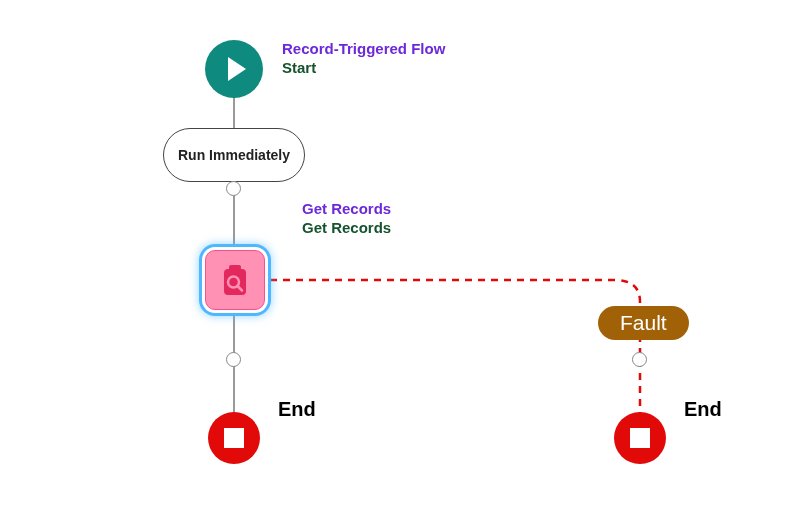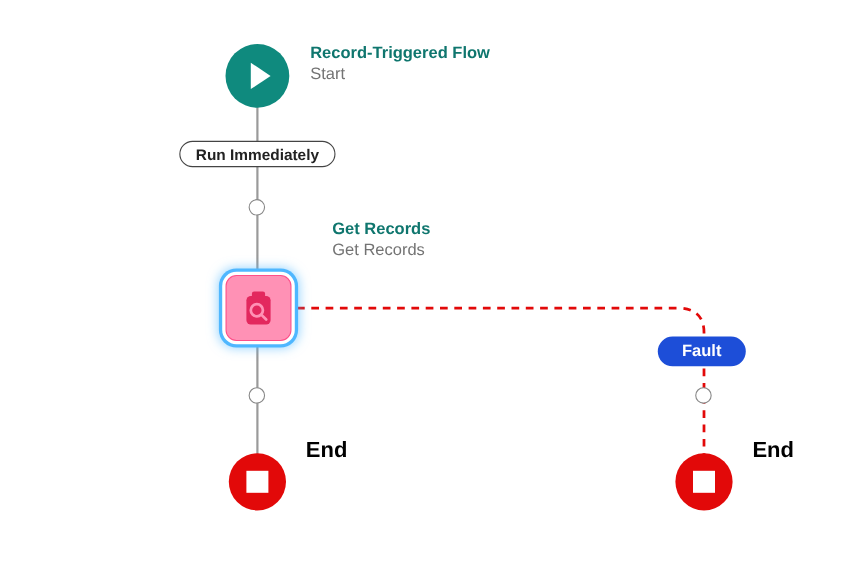--- a/index.html
+++ b/index.html
@@ -43,21 +43,21 @@
     border-left: 18px solid #ffffff;
     border-top: 12px solid transparent;
     border-bottom: 12px solid transparent;
     margin-left: 5px;
   }
   .pill {
     position: absolute;
     background: #ffffff;
     border: 1.5px solid #444;
     border-radius: 999px;
-    padding: 3px 14px;
+    padding: 18px 14px;
     font-size: 14px;
     font-weight: 600;
     color: #222;
   }
   .plus-dot {
     position: absolute;
     width: 13px;
     height: 13px;
     border: 1.5px solid #888;
     border-radius: 50%;
@@ -70,26 +70,26 @@
     background: #ff91b5;
     border: 1px solid #ff4f89;
     display: flex;
     align-items: center;
     justify-content: center;
     box-shadow: 0 0 0 3px #ffffff, 0 0 0 6px #4fb7ff, 0 0 10px 6px rgba(79,183,255,0.6);
     cursor: pointer;
   }
   .fault-pill {
     position: absolute;
-    background: #1d4ed8;
+    background: #a16207;
     color: #fff;
     border-radius: 999px;
     padding: 5px 22px;
-    font-size: 15px;
-    font-weight: 700;
+    font-size: 21px;
+    font-weight: 400;
   }
   .end-node {
     width: 52px;
     height: 52px;
     border-radius: 50%;
     background: #e20909;
     display: flex;
     align-items: center;
     justify-content: center;
   }
@@ -97,22 +97,22 @@
     width: 20px;
     height: 20px;
     background: #fff;
   }
   .label-block {
     position: absolute;
     font-size: 15px;
     line-height: 1.25;
     color: #333;
   }
-  .label-title { font-weight: 700; color: #0f766e; }
-  .label-sub { font-weight: 400; color: #737373; }
+  .label-title { font-weight: 700; color: #6d28d9; }
+  .label-sub { font-weight: 700; color: #14532d; }
   .end-label {
     position: absolute;
     font-size: 20px;
     font-weight: 700;
     color: #000;
   }
 </style>
 </head>
 <body>
 

